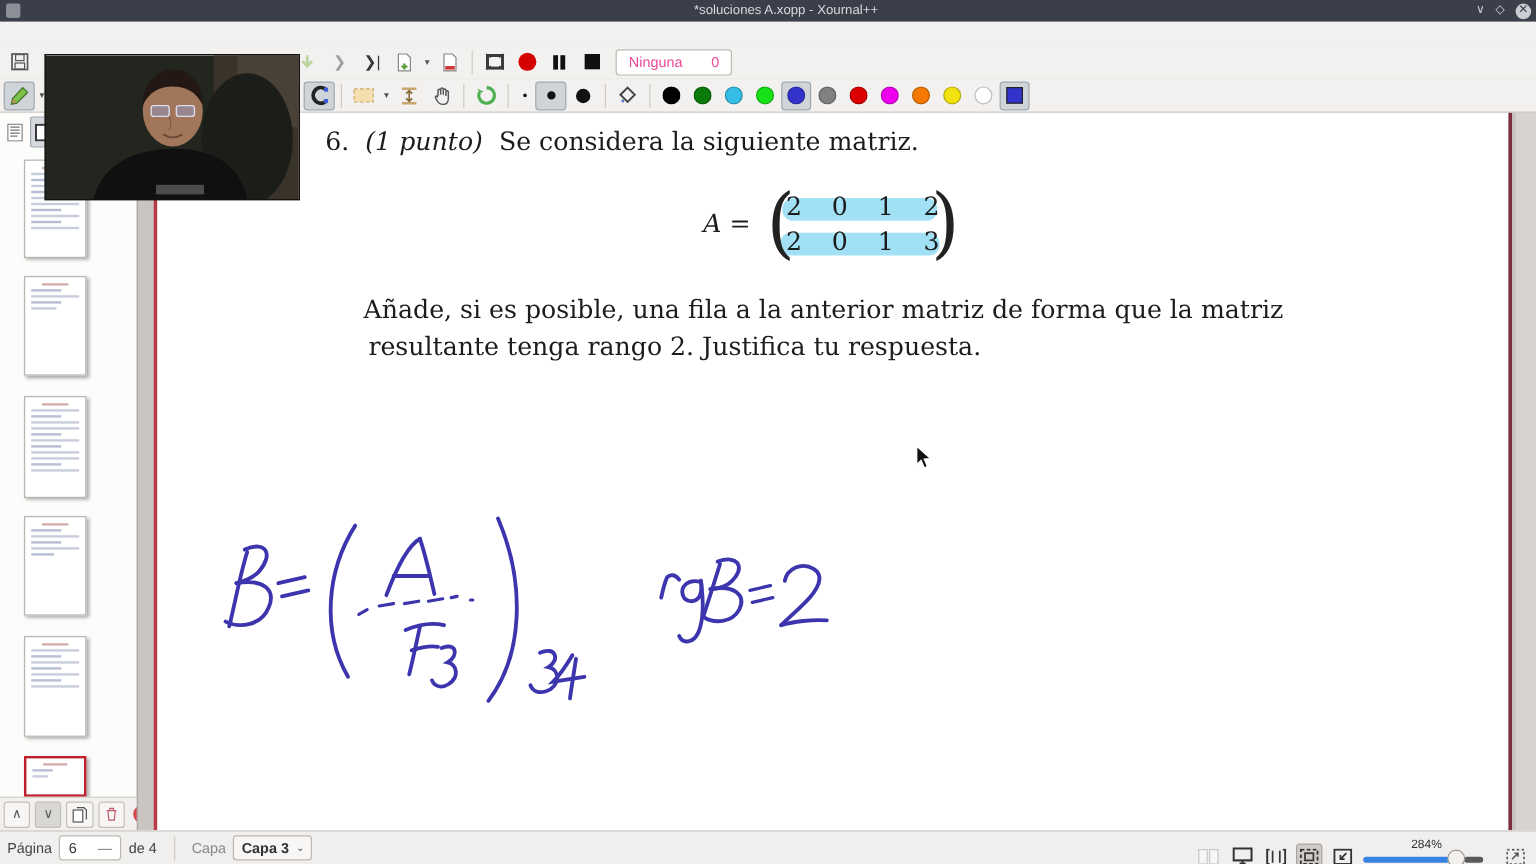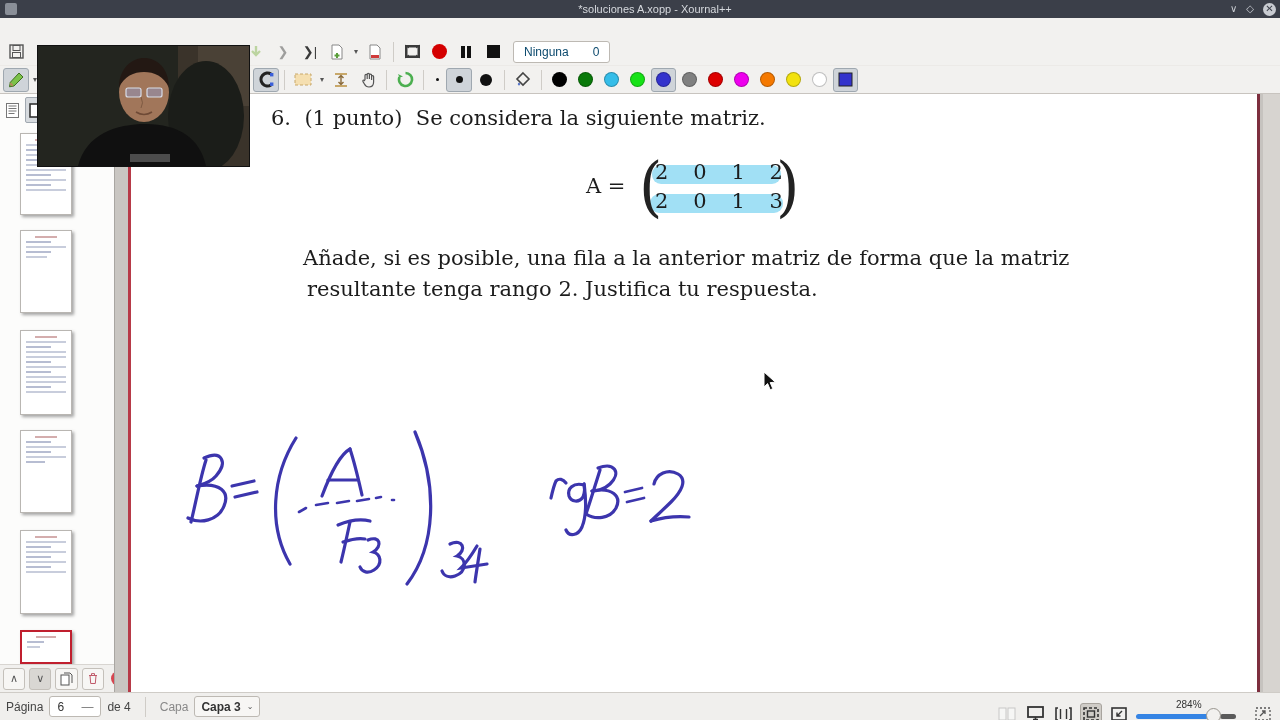--- a/index.html
+++ b/index.html
@@ -29,21 +29,21 @@
   .tb1 { top:38px; border-bottom:1px solid #eceae7; }
   .tb2 { top:66px; border-bottom:1px solid #c8c4bf; }
   .tbtn { width:26px; height:24px; display:flex; align-items:center; justify-content:center;
     border-radius:3px; font-size:13px; color:#3a3a3a; flex:0 0 auto; }
   .tbtn.sel { background:#cfd4d9; border:1px solid #9fa8b0; }
   .tb-sep { width:1px; height:20px; background:#cfccc7; margin:0 4px; flex:0 0 auto; }
   .dd { width:10px; font-size:8px; color:#555; text-align:center; flex:0 0 auto; }
   .spacer1 { width:212px; flex:0 0 auto; }
   .spacer2 { width:198px; flex:0 0 auto; }
   .combo { height:22px; background:#fff; border:1px solid #bdb9b3; border-radius:3px;
-    display:flex; align-items:center; font-size:12px; color:#0c4a6e; padding:0 10px; gap:24px; margin-left:6px;}
+    display:flex; align-items:center; font-size:12px; color:#ec4899; padding:0 10px; gap:24px; margin-left:6px;}
   .dot { border-radius:50%; background:#111; display:inline-block; }
   .color-dot { width:15px; height:15px; border-radius:50%; flex:0 0 auto; margin:0 4px; border:1px solid rgba(0,0,0,.25); }
   .color-wrap { width:25px; height:24px; display:flex; align-items:center; justify-content:center; flex:0 0 auto; }
   .color-wrap.sel { background:#cfd4d9; border:1px solid #9fa8b0; border-radius:3px; }
   .grayed { opacity:.45; }
 
   
   .main { position:absolute; left:0; top:94px; width:1280px; height:598px; background:#c6c3bf; }
   .sidebar { position:absolute; left:0; top:0; width:114px; height:570px; background:#fcfcfb; }
   .side-tabs { position:absolute; left:2px; top:3px; display:flex; gap:3px; }
@@ -62,21 +62,21 @@
   .sbtn.pressed { background:#d9d7d3; }
   .sbtn.close { border:none; background:none; }
 
   
   .gap-strip { position:absolute; left:114px; top:0; width:14px; height:598px; background:#c9c6c2; border-left:1px solid #a9a6a2; }
   .page { position:absolute; left:128px; top:0; width:1132px; height:598px; background:#ffffff;
     border-left:3px solid #b73a48; border-right:3px solid #7d2e3e; }
   .canvas-right { position:absolute; left:1263px; top:0; width:17px; height:598px; background:#d7d4d0; }
 
   .doc-text { position:absolute; color:#1c1c1c; font-family:"DejaVu Serif", serif; font-size:21px; white-space:nowrap; }
-  .it { }
+  .it { font-style:italic; }
   .hl { position:absolute; height:19px; border-radius:9px; background:rgba(84,199,236,.55); }
   .paren { position:absolute; font-family:"DejaVu Serif", serif; font-size:60px; color:#222;
     transform:scaleY(1.08); transform-origin:center; font-weight:normal; }
   .mrow { position:absolute; display:flex; width:128px; justify-content:space-between;
     font-family:"DejaVu Serif", serif; font-size:21px; color:#1c1c1c; }
 
   .hand-svg { position:absolute; left:160px; top:325px; }
   .cursor { position:absolute; left:763px; top:277px; }
 
   

